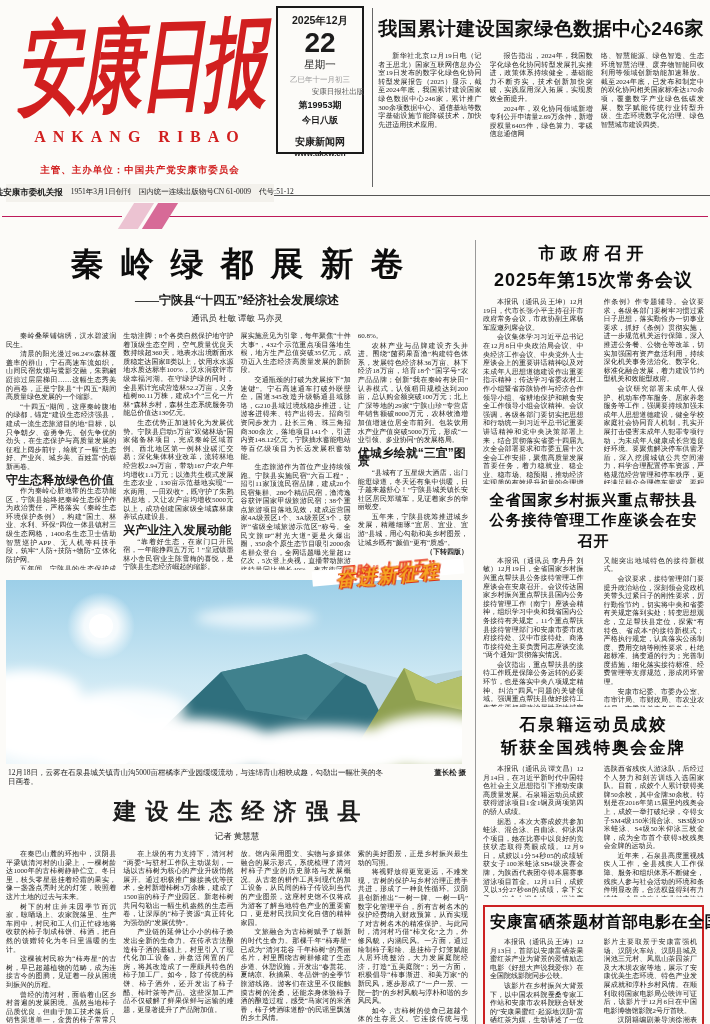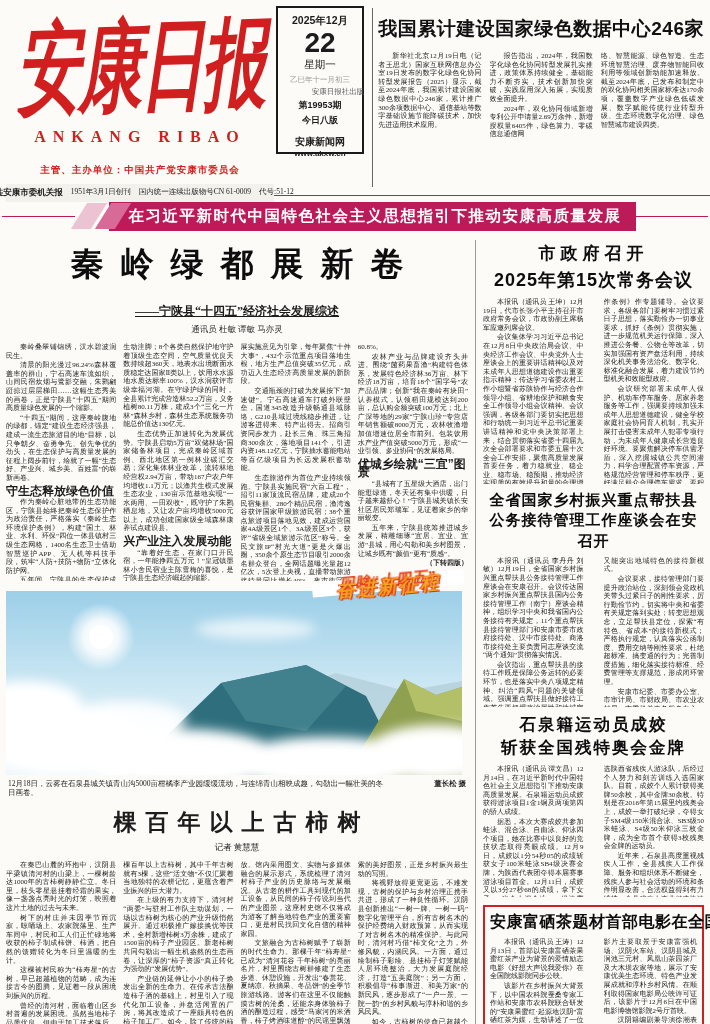--- a/index.html
+++ b/index.html
@@ -50,21 +50,21 @@
               font-size:15.5px;letter-spacing:1.5px;padding:4px 14px 4px 20px;white-space:nowrap;}
   
   .main{display:flex;padding:0 6px;height:788px;box-sizing:border-box;}
   .main-left{width:462px;}
   .main-vr{width:1px;background:#999;margin:4px 7px 0 7px;}
   .main-right{flex:1;min-width:0;}
   
   .q-head{text-align:center;margin-top:6px;}
   .q-title{font-family:"Liberation Sans",sans-serif;font-weight:900;font-size:33px;letter-spacing:17px;
            white-space:nowrap;text-indent:17px;color:#0d0d0d;}
-  .q-sub{font-size:12px;margin-top:16px;font-weight:bold;text-decoration:underline;}
+  .q-sub{font-size:12px;margin-top:5px;font-weight:bold;}
   .q-byline{font-size:8.5px;margin-top:4px;color:#333;}
   .q-body{position:relative;display:flex;gap:7px;height:238px;margin-top:7px;}
   .q-body .col{flex:1;overflow:hidden;}
   .badge{position:absolute;right:4px;bottom:-10px;width:152px;text-align:center;transform:rotate(-5deg);
          font-family:"Liberation Sans",sans-serif;font-weight:900;font-style:italic;background:#fff;}
   .badge-l1{font-size:15px;color:#e8402a;text-shadow:1px 1px 0 #f7c66a;letter-spacing:1px;white-space:nowrap;}
   .badge-l2{font-size:19px;color:#f5a623;text-shadow:1px 1px 0 #d92d12,-1px 0 0 #d92d12;letter-spacing:2px;white-space:nowrap;margin-top:-2px;}
   
   .photo-wrap{margin-top:10px;}
   .photo{width:456px;height:184px;display:block;}
@@ -141,21 +141,20 @@
       </div>
     </div>
   </div>
 
   <div class="banner-row">
     <div class="banner-line" style="max-width:120px;"></div>
     <div class="banner-stripes">
       <i style="background:#ecc3d2;"></i>
       <i style="background:#d76a97;"></i>
     </div>
-    <div class="banner-bar">在习近平新时代中国特色社会主义思想指引下推动安康高质量发展</div>
     <div class="banner-line"></div>
   </div>
 
   <div class="main">
 
     <div class="main-left">
 
       <div>
         <div class="q-head">
           <div class="q-title">秦岭绿都展新卷</div>
@@ -234,33 +233,32 @@
           </g>
         </svg>
         <div class="caption-row">
           <div class="caption">12月18日，云雾在石泉县城关镇青山沟5000亩柑橘李产业园缓缓流动，与连绵青山相映成趣，勾勒出一幅壮美的冬日画卷。</div>
           <div class="credit">董长松 摄</div>
         </div>
       </div>
 
       <div>
         <div class="pers-head">
-          <div class="pers-title">棵百年以上古柿树</div>
+          <div class="pers-title">建设生态经济强县</div>
           <div class="pers-byline">记者 黄慧慧</div>
         </div>
         <div class="pers-body bt">
           <div class="col">
             <p class="p">在秦巴山麓的环抱中，汉阴县平梁镇清河村的山梁上，一棵树龄达1000年的古柿树静静伫立。冬日里，枝头零星悬挂着经霜的果实，像一盏盏点亮时光的灯笼，映照着这片土地的过去与未来。</p>
             <p class="p">树下的村庄并未因季节而沉寂，晾晒场上、农家院落里、生产车间中，村民和工人们正忙碌地将收获的柿子制成柿饼、柿酒，把自然的馈赠转化为冬日里温暖的生计。</p>
             <p class="p">这棵被村民称为“柿寿星”的古树，早已超越植物的范畴，成为连接古今的图腾，见证着一段从困境到振兴的历程。</p>
             <p class="p">曾经的清河村，面临着山区乡村普遍的发展困境。虽然当地柿子品质优良，但由于加工技术落后，销售渠道单一，金贵的柿子常常只能以低价贱卖，甚至无奈地烂在枝头。“守着金饭碗，过着穷日子”是当时村民生活的真实写照。</p>
 
           </div>
           <div class="col">
-            <p class="pc">棵百年以上古柿树，其中千年古树就有3棵，这些“活文物”不仅汇聚着当地独特的农耕记忆，更蕴含着产业振兴的巨大潜力。</p>
             <p class="p">在上级的有力支持下，清河村“两委”与驻村工作队主动谋划，一场以古柿树为核心的产业升级悄然展开。通过积极推广嫁接换优等技术，全村新增柿树3万余株，建成了1500亩的柿子产业园区。新老柿树共同勾勒出一幅生机盎然的生态画卷，让深厚的“柿子资源”真正转化为强劲的“发展优势”。</p>
             <p class="p">产业链的延伸让小小的柿子焕发出全新的生命力。在传承古法酿造柿子酒的基础上，村里引入了现代化加工设备，并盘活闲置的厂房，将其改造成了一座颇具特色的柿子加工厂。如今，除了传统的柿饼、柿子酒外，还开发出了柿子醋、柿叶茶等产品。这些深加工产品不仅破解了鲜果保鲜与运输的难题，更显著提升了产品附加值。</p>
 
           </div>
           <div class="col">
             <p class="pc">放。馆内采用图文、实物与多媒体融合的展示形式，系统梳理了清河村柿子产业的历史脉络与发展概况。从古老的耕作工具到现代的加工设备，从民间的柿子传说到当代的产业图景，这座村史馆不仅将成为游客了解当地特色产业的重要窗口，更是村民找回文化自信的精神家园。</p>
             <p class="p">文旅融合为古柿树赋予了崭新的时代生命力。那棵千年“柿寿星”已成为“清河花谷 千年柿树”的亮丽名片，村里围绕古树群修建了生态步道、休憩设施，开发出“春赏花、夏纳凉、秋摘果、冬品饼”的全季节旅游线路。游客们在这里不仅能触摸古树的沧桑，还能亲身体验柿子酒的酿造过程，感受“马家河的米酒香，柿子烤酒味道醇”的民谣里飘荡的乡土风情。</p>
             <p class="p">这些变化实实在在惠及村民。去年，清河村接待游客超2万人次，一些村民率先尝鲜，办起了农家乐与民宿，实现了在“家门口”增收致富。古树下留影的游客，农家乐中的柿子宴，民宿里的宁静夜晚，这些由村民们自发探</p>
           </div>
           <div class="col">

